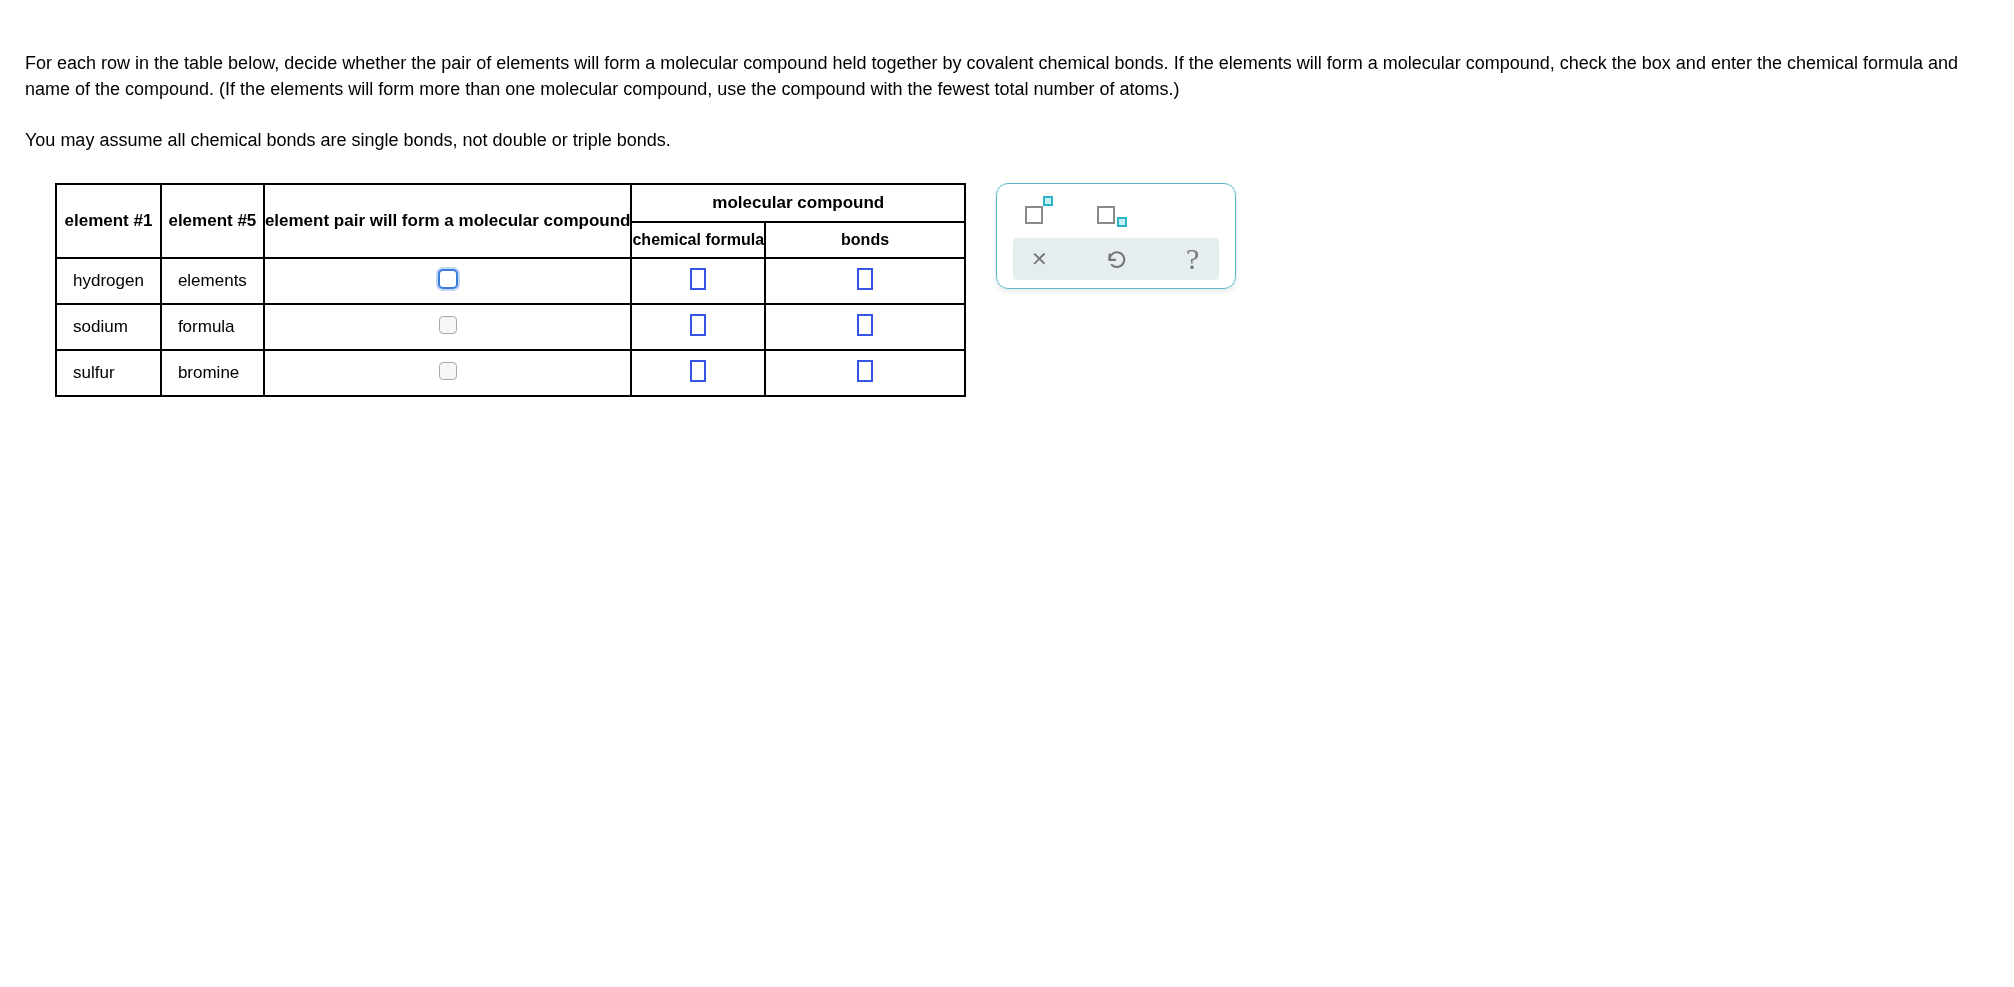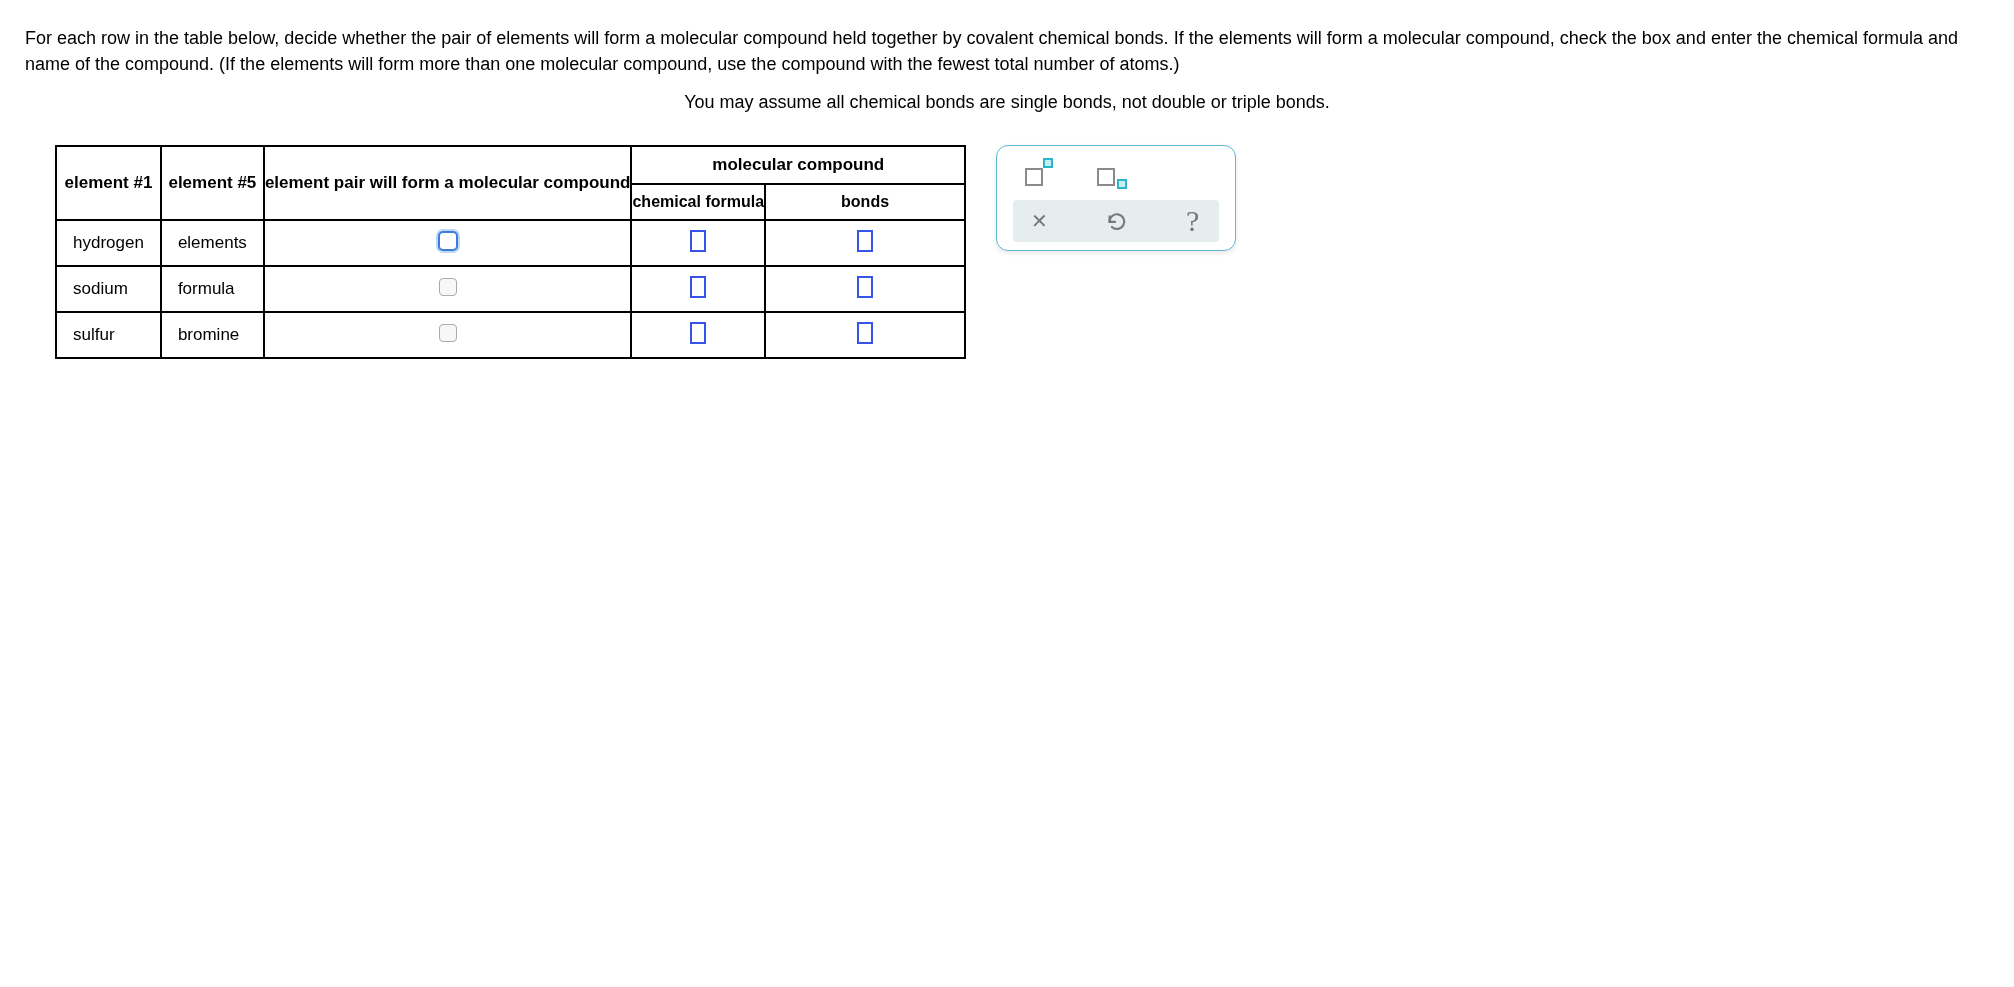--- a/index.html
+++ b/index.html
@@ -12,25 +12,25 @@
       font-family: Verdana, Geneva, sans-serif;
       font-size: 18px;
       color: #000;
       padding: 25px;
       background: #fff;
     }
 
     .instructions {
       line-height: 1.45;
       margin-bottom: 12px;
+      margin-top: 25px;
     }
 
     .sub-instruction {
       margin-bottom: 30px;
-      text-align: center;
     }
 
     .content-row {
       display: flex;
       align-items: flex-start;
       gap: 30px;
     }
 
     .compound-table {
       border-collapse: collapse;

